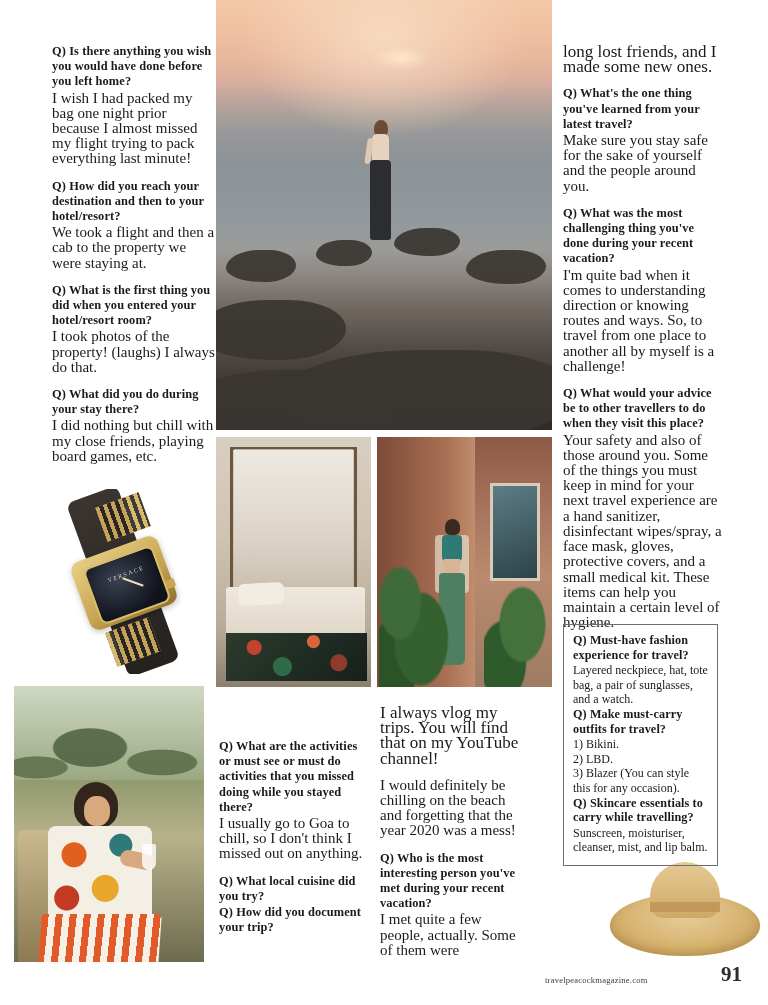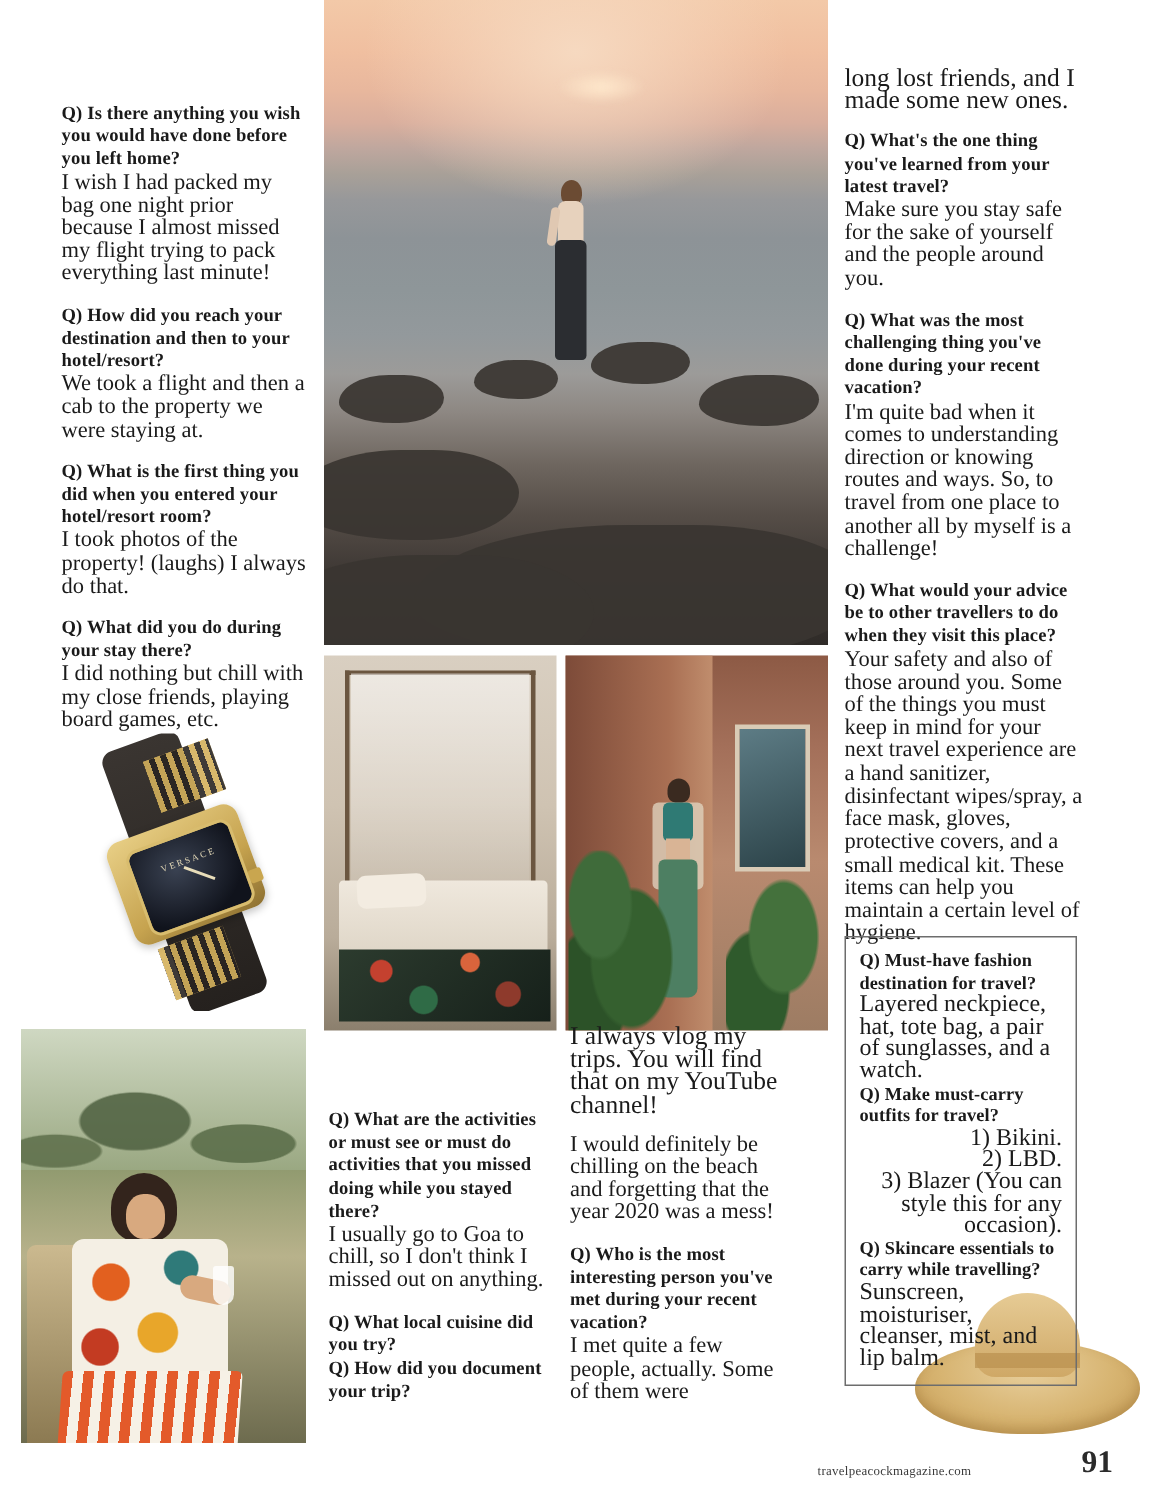--- a/index.html
+++ b/index.html
@@ -15,36 +15,35 @@
     position: relative;
     width: 768px;
     height: 1005px;
     background: #ffffff;
     overflow: hidden;
   }
 
   
   .col-left {
     position: absolute;
-    left: 41px;
+    left: 52px;
     top: 44px;
     width: 165px;
-    margin-top: 24px;
   }
   .col-mid-lower {
     position: absolute;
     left: 219px;
     top: 693px;
     width: 148px;
     margin-top: 46px;
   }
   .col-mid2-lower {
     position: absolute;
     left: 380px;
-    top: 683px;
+    top: 705px;
     width: 148px;
   }
   .col-right {
     position: absolute;
     left: 563px;
     top: 44px;
     width: 160px;
   }
 
   
@@ -333,21 +332,21 @@
   .sidebox {
     position: absolute;
     left: 563px;
     top: 624px;
     width: 155px;
     border: 1px solid #6d6d6d;
     padding: 8px 9px 10px 9px;
     box-sizing: border-box;
   }
   .sidebox .q { font-size: 12.2px; line-height: 14.6px; }
-  .sidebox .a { font-size: 16px; line-height: 14.6px; margin-bottom: 11px; }
+  .sidebox .a { font-size: 12px; line-height: 14.6px; margin-bottom: 11px; }
   .sidebox .a:last-child { margin-bottom: 0; }
 
   
   .footer-url {
     position: absolute;
     left: 545px;
     top: 975px;
     font-size: 8.6px;
     color: #3b3b3b;
     letter-spacing: .2px;
@@ -490,26 +489,26 @@
       <p class="a">I'm quite bad when it comes to understanding direction or knowing routes and ways. So, to travel from one place to another all by myself is a challenge!</p>
     </div>
     <div class="qa-block">
       <p class="q">Q) What would your advice be to other travellers to do when they visit this place?</p>
       <p class="a">Your safety and also of those around you. Some of the things you must keep in mind for your next travel experience are a hand sanitizer, disinfectant wipes/spray, a face mask, gloves, protective covers, and a small medical kit. These items can help you maintain a certain level of hygiene.</p>
     </div>
   </div>
 
   <div class="sidebox">
     <div class="qa-block">
-      <p class="q">Q) Must-have fashion destination for travel?</p>
+      <p class="q">Q) Must-have fashion experience for travel?</p>
       <p class="a">Layered neckpiece, hat, tote bag, a pair of sunglasses, and a watch.</p>
     </div>
     <div class="qa-block">
       <p class="q">Q) Make must-carry outfits for travel?</p>
-      <p class="a" style="white-space: pre-line; text-align: right;">1) Bikini.
+      <p class="a" style="white-space: pre-line;">1) Bikini.
 2) LBD.
 3) Blazer (You can style this for any occasion).</p>
     </div>
     <div class="qa-block">
       <p class="q">Q) Skincare essentials to carry while travelling?</p>
       <p class="a">Sunscreen, moisturiser, cleanser, mist, and lip balm.</p>
     </div>
   </div>
 
   <div class="footer-url">travelpeacockmagazine.com</div>

